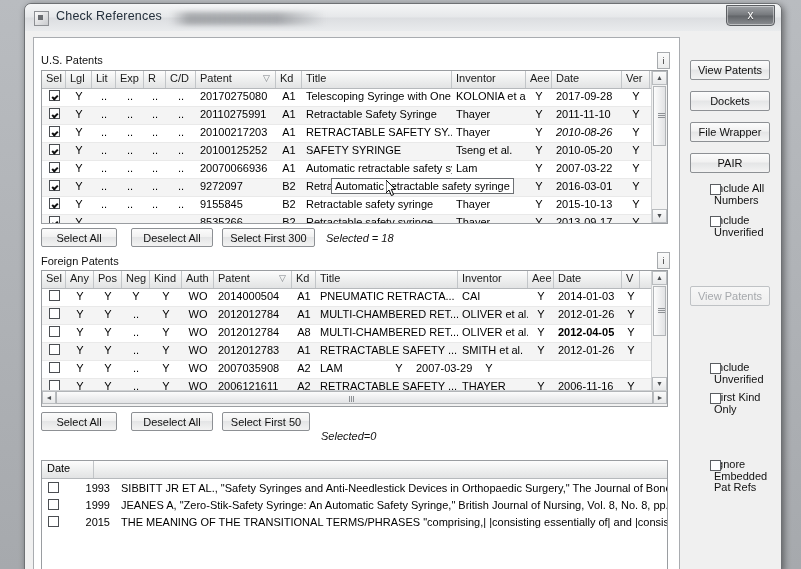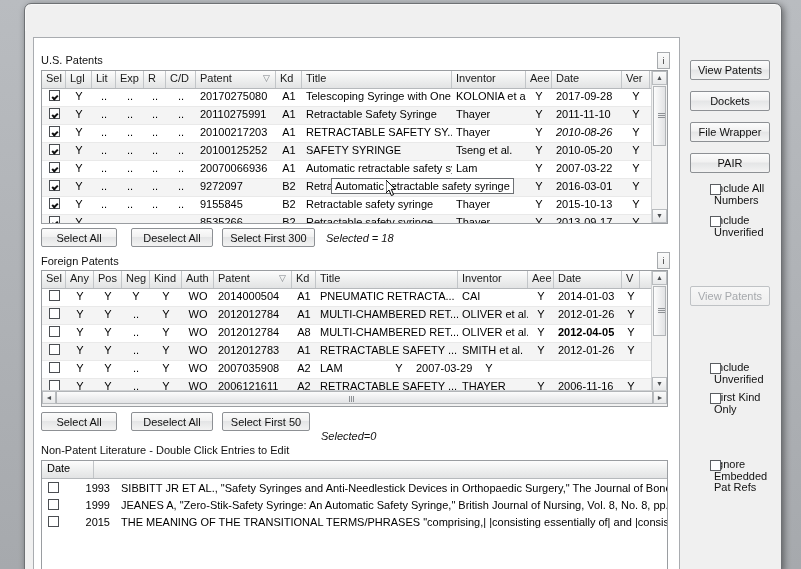--- a/index.html
+++ b/index.html
@@ -147,20 +147,26 @@
   .nplrow .r{flex:1;font-size:11px;white-space:nowrap;overflow:hidden;padding-left:5px;}
   .nplrow .s{width:22px;text-align:center;}
 </style>
 </head>
 <body>
 
 <div class="desktop"></div>
 
 <div class="window">
 
+  <div class="titlebar">
+    <div class="title-icon"></div>
+    <div class="title-text">Check References</div>
+    <div class="title-blur"></div>
+    <div class="closebtn">x</div>
+  </div>
 
   <div class="body">
 
     <div class="panel">
 
       <div class="grouplabel" style="left:7px;top:16px;">U.S. Patents</div>
       <div class="ibtn" style="left:623px;top:14px;">i</div>
 
       <div class="grid" id="us-grid" style="left:7px;top:32px;width:625px;height:152px;">
         <div class="ghead">
@@ -458,21 +464,20 @@
           </div>
           <div class="arrow" style="right:0;">►</div>
         </div>
       </div>
 
       <div class="btn" style="left:7px;top:374px;width:76px;height:19px;line-height:18px;">Select All</div>
       <div class="btn" style="left:97px;top:374px;width:82px;height:19px;line-height:18px;">Deselect All</div>
       <div class="btn" style="left:188px;top:374px;width:88px;height:19px;line-height:18px;">Select First 50</div>
       <div class="selinfo" style="left:287px;top:392px;">Selected=0</div>
 
-      <div class="grouplabel" style="left:7px;top:406px;">Non-Patent Literature - Double Click Entries to Edit</div>
 
       <div class="npl" style="left:7px;top:422px;width:625px;height:116px;">
         <div class="nplhead">
           <div style="width:52px;">Date</div>
         </div>
         <div id="npl-rows">
             <div class="nplrow">
               <div class="s"><span class="cb"></span></div>
               <div class="d">1993</div>
               <div class="r">SIBBITT JR ET AL., "Safety Syringes and Anti-Needlestick Devices in Orthopaedic Surgery," The Journal of Bone and Joint S...</div>

